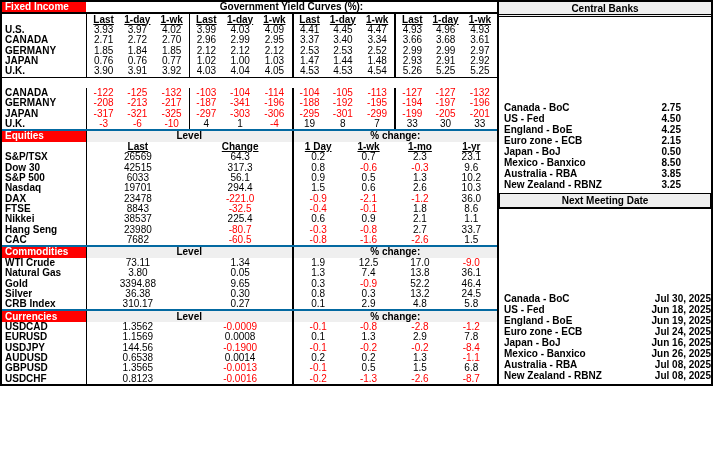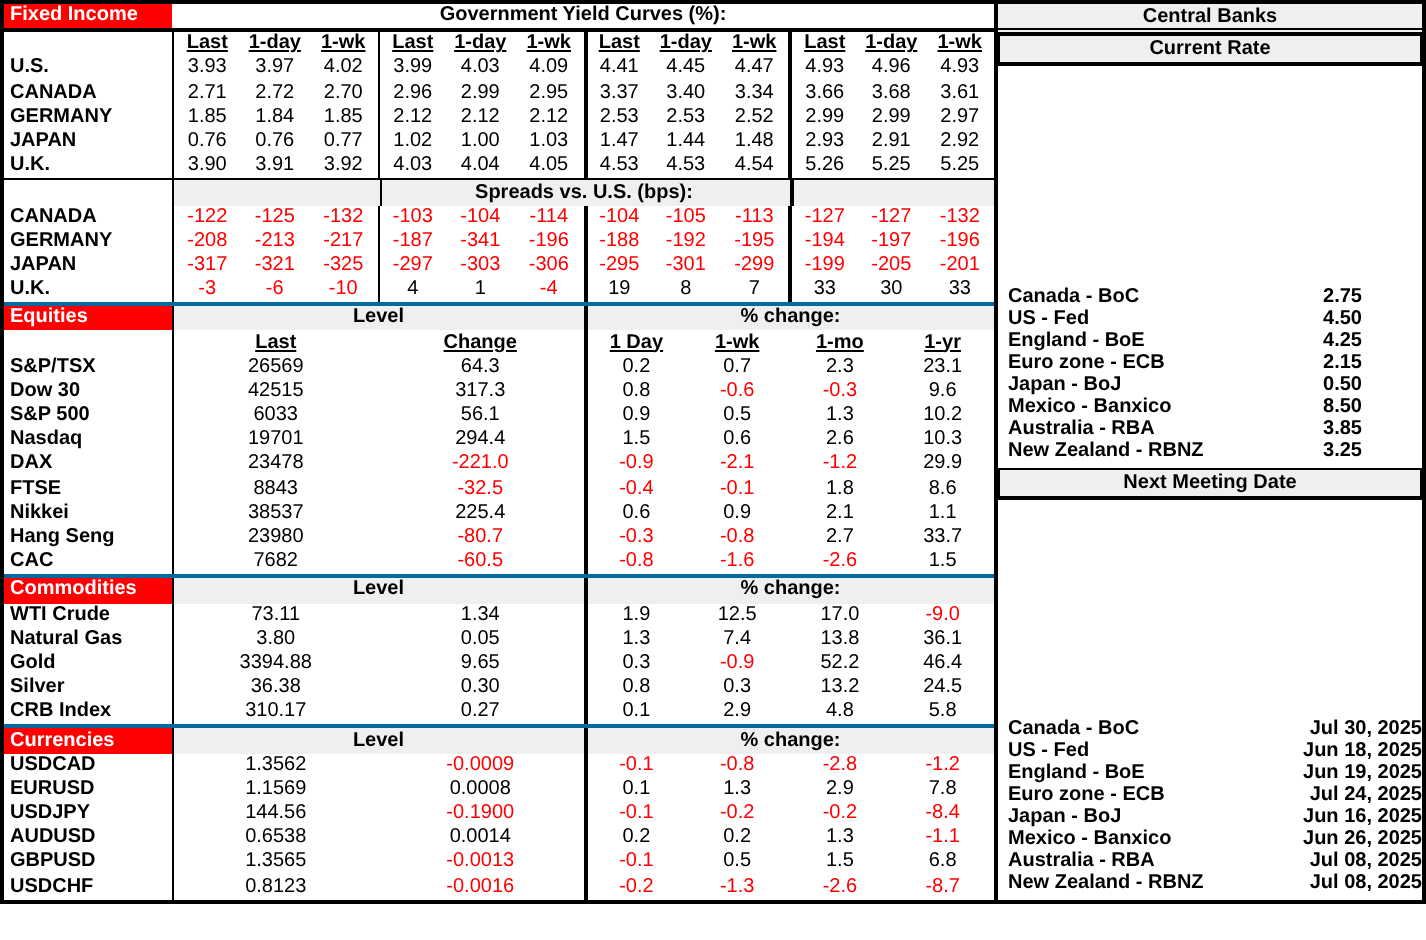--- a/index.html
+++ b/index.html
@@ -1,18 +1,18 @@
 <!DOCTYPE html>
 <html><head>
 <meta charset="utf-8">
 <style>
   *{box-sizing:border-box;margin:0;padding:0}
   html,body{background:#fff}
   body{width:713px;height:470px;font-family:"Liberation Sans",sans-serif;font-size:10px;color:#000}
-  .sheet{position:relative;width:713px;height:452px;border:2px solid #000;background:#fff;overflow:hidden}
+  .sheet{position:relative;width:713px;height:386px;border:2px solid #000;background:#fff;overflow:hidden}
   .left{position:absolute;left:0;top:0;bottom:0;width:497px;border-right:2px solid #000;display:flex;flex-direction:column}
   .rows{display:contents}
   .row{flex:1 1 0;display:grid;min-height:0;align-items:stretch}
   .g2{grid-template-columns:84px 1fr}
   .g3{grid-template-columns:84px 1fr 1fr}
   .g5{grid-template-columns:84px 1fr 1fr 1fr 1fr}
   .g13{grid-template-columns:84px repeat(12,1fr)}
   .g7{grid-template-columns:84px 1fr 1fr .5fr .5fr .5fr .5fr}
   .c{display:flex;align-items:center;justify-content:center;white-space:nowrap;overflow:visible;line-height:1}
   .lab{justify-content:flex-start;padding-left:3px;font-weight:bold}
@@ -132,25 +132,20 @@
           <div class="c v2">4.53</div>
           <div class="c">4.53</div>
           <div class="c">4.54</div>
           <div class="c v2">5.26</div>
           <div class="c">5.25</div>
           <div class="c">5.25</div>
         </div></div>
 
     <div class="row g2 t1">
       <div class="c"></div>
-      <div class="band v1">
-        <div class="tick" style="left:25%"></div>
-        <div class="tick" style="left:75%;width:2px"></div>
-        <span>Spreads vs. U.S. (bps):</span>
-      </div>
     </div>
 
     <div class="rows" id="spread-rows"><div class="row g13">
           <div class="c lab">CANADA</div>
           <div class="c v1 neg">-122</div>
           <div class="c neg">-125</div>
           <div class="c neg">-132</div>
           <div class="c v1 neg">-103</div>
           <div class="c neg">-104</div>
           <div class="c neg">-114</div>
@@ -252,21 +247,21 @@
           <div class="c">0.6</div>
           <div class="c">2.6</div>
           <div class="c">10.3</div>
         </div><div class="row g7">
           <div class="c lab">DAX</div>
           <div class="c v1">23478</div>
           <div class="c neg">-221.0</div>
           <div class="c v2 neg">-0.9</div>
           <div class="c neg">-2.1</div>
           <div class="c neg">-1.2</div>
-          <div class="c">29.9</div>
+          <div class="c">36.0</div>
         </div><div class="row g7">
           <div class="c lab">FTSE</div>
           <div class="c v1">8843</div>
           <div class="c neg">-32.5</div>
           <div class="c v2 neg">-0.4</div>
           <div class="c neg">-0.1</div>
           <div class="c">1.8</div>
           <div class="c">8.6</div>
         </div><div class="row g7">
           <div class="c lab">Nikkei</div>
@@ -394,21 +389,20 @@
           <div class="c neg">-0.0016</div>
           <div class="c v2 neg">-0.2</div>
           <div class="c neg">-1.3</div>
           <div class="c neg">-2.6</div>
           <div class="c neg">-8.7</div>
         </div></div>
   </div>
 
   <div class="right">
     <div class="cbhead">Central Banks</div>
-    <div class="cbbox">Current Rate</div>
     <div class="cbgroup" id="cb-rates">
         <div class="cbrow">
           <div class="nm">Canada - BoC</div>
           <div class="rv">2.75</div>
         </div>
         <div class="cbrow">
           <div class="nm">US - Fed</div>
           <div class="rv">4.50</div>
         </div>
         <div class="cbrow">

